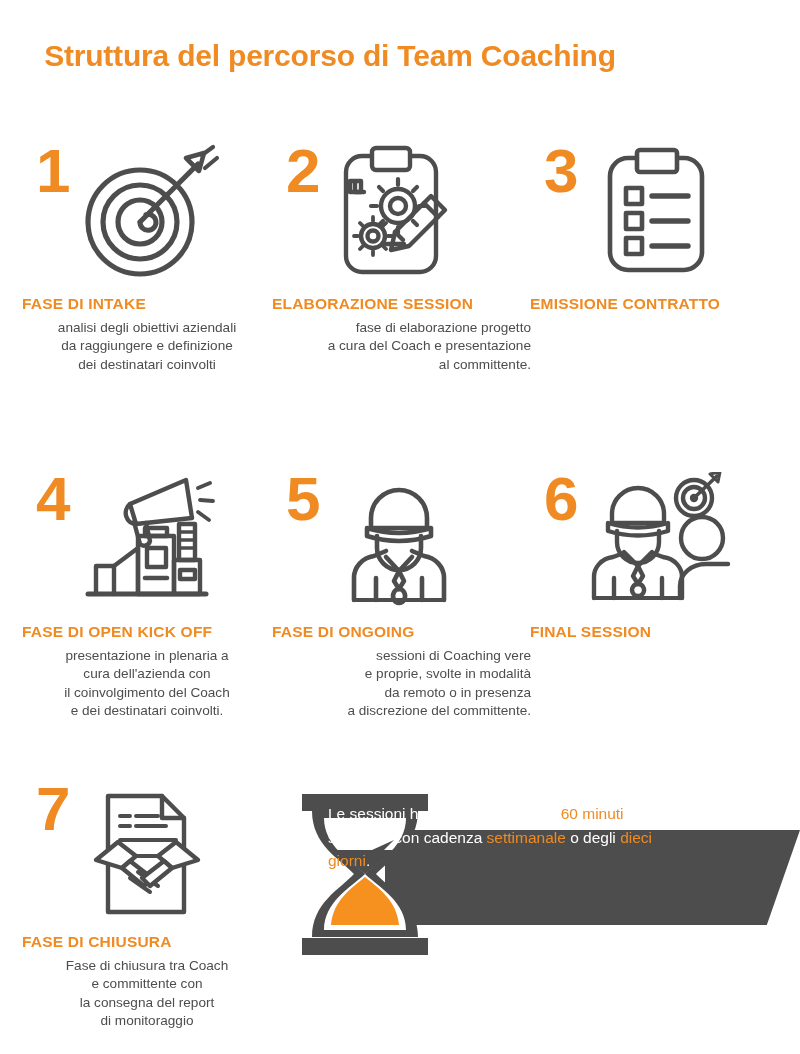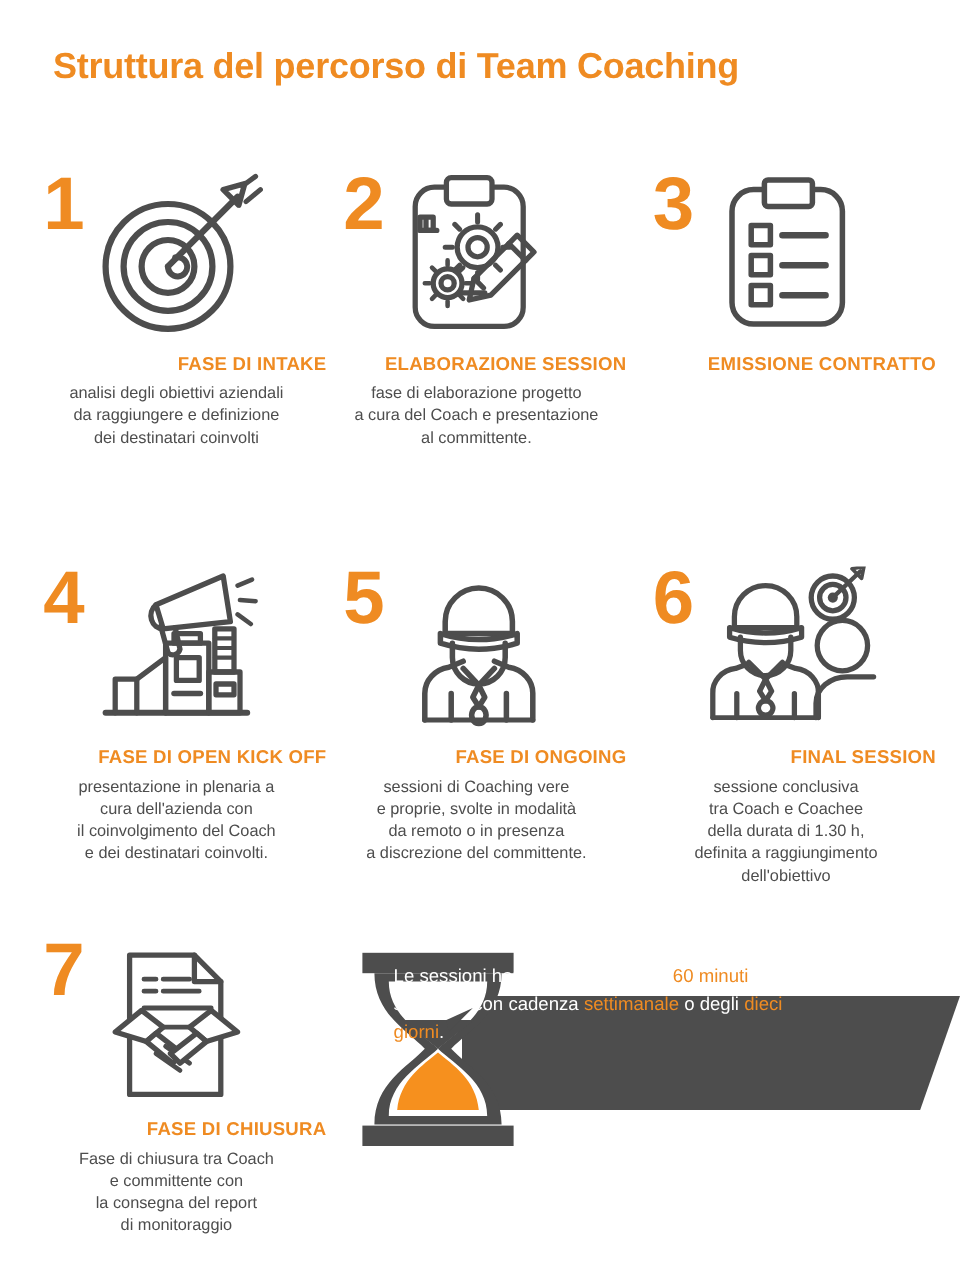--- a/index.html
+++ b/index.html
@@ -42,21 +42,21 @@
   }
   .icon-wrap {
     position: absolute;
     left: 52px; top: 4px;
     width: 150px; height: 142px;
   }
   .icon-wrap svg { display: block; width: 100%; height: 100%; }
 
   .step-title {
     margin-top: 4px;
-    text-align: right;
+    text-align: left;
     color: #EF8B22;
     font-size: 15.5px;
     font-weight: bold;
     line-height: 1.35;
     letter-spacing: 0.2px;
   }
   .step-desc {
     margin-top: 4px;
     text-align: center;
     color: #4D4D4D;
@@ -66,21 +66,21 @@
   }
 
   
   .c1 { left: 22px; }
   .c2 { left: 272px; }
   .c3 { left: 530px; }
   .r1 { top: 140px; }
   .r2 { top: 468px; }
   .r3 { top: 778px; }
 
-  .step.c2 .step-desc, .step.c3 .step-desc { width: 268px; margin-left: -9px; }
+  .step.c2 .step-desc, .step.c3 .step-desc { width: 268px; margin-left: -9px; text-align: right; }
   .step.c3 .step-title { width: 250px; }
 
   
   .banner-zone {
     position: absolute;
     left: 290px; top: 790px;
     width: 510px; height: 175px;
   }
   .hourglass {
     position: absolute;
@@ -271,25 +271,20 @@
             <path d="M112 26 L135 4" stroke-width="3.6"></path>
             <path d="M128 2 L138 0 L136 10 Z" stroke-width="3"></path>
 
             <circle cx="120" cy="66" r="21"></circle>
             <path d="M98 126 v-12 a26 22 0 0 1 26 -22 h22"></path>
           </svg>
         </div>
       </div>
       <div class="step-title">FINAL
 SESSION</div>
-      <div class="step-desc">sessione conclusiva
-tra Coach e Coachee
-della durata di 1.30 h,
-definita a raggiungimento
-dell'obiettivo</div>
     </div>
 
     <div class="step c1 r3">
       <div class="step-head">
         <div class="num">7</div>
         <div class="icon-wrap">
           <svg viewBox="0 0 150 142" fill="none" stroke="#4D4D4D" stroke-width="4.4" stroke-linecap="round" stroke-linejoin="round">
             <path d="M34 14 h54 l22 22 v94 H34 Z"></path>
             <path d="M88 14 v22 h22"></path>
             <path d="M46 34 h10 M46 44 h10" stroke-width="4"></path>

